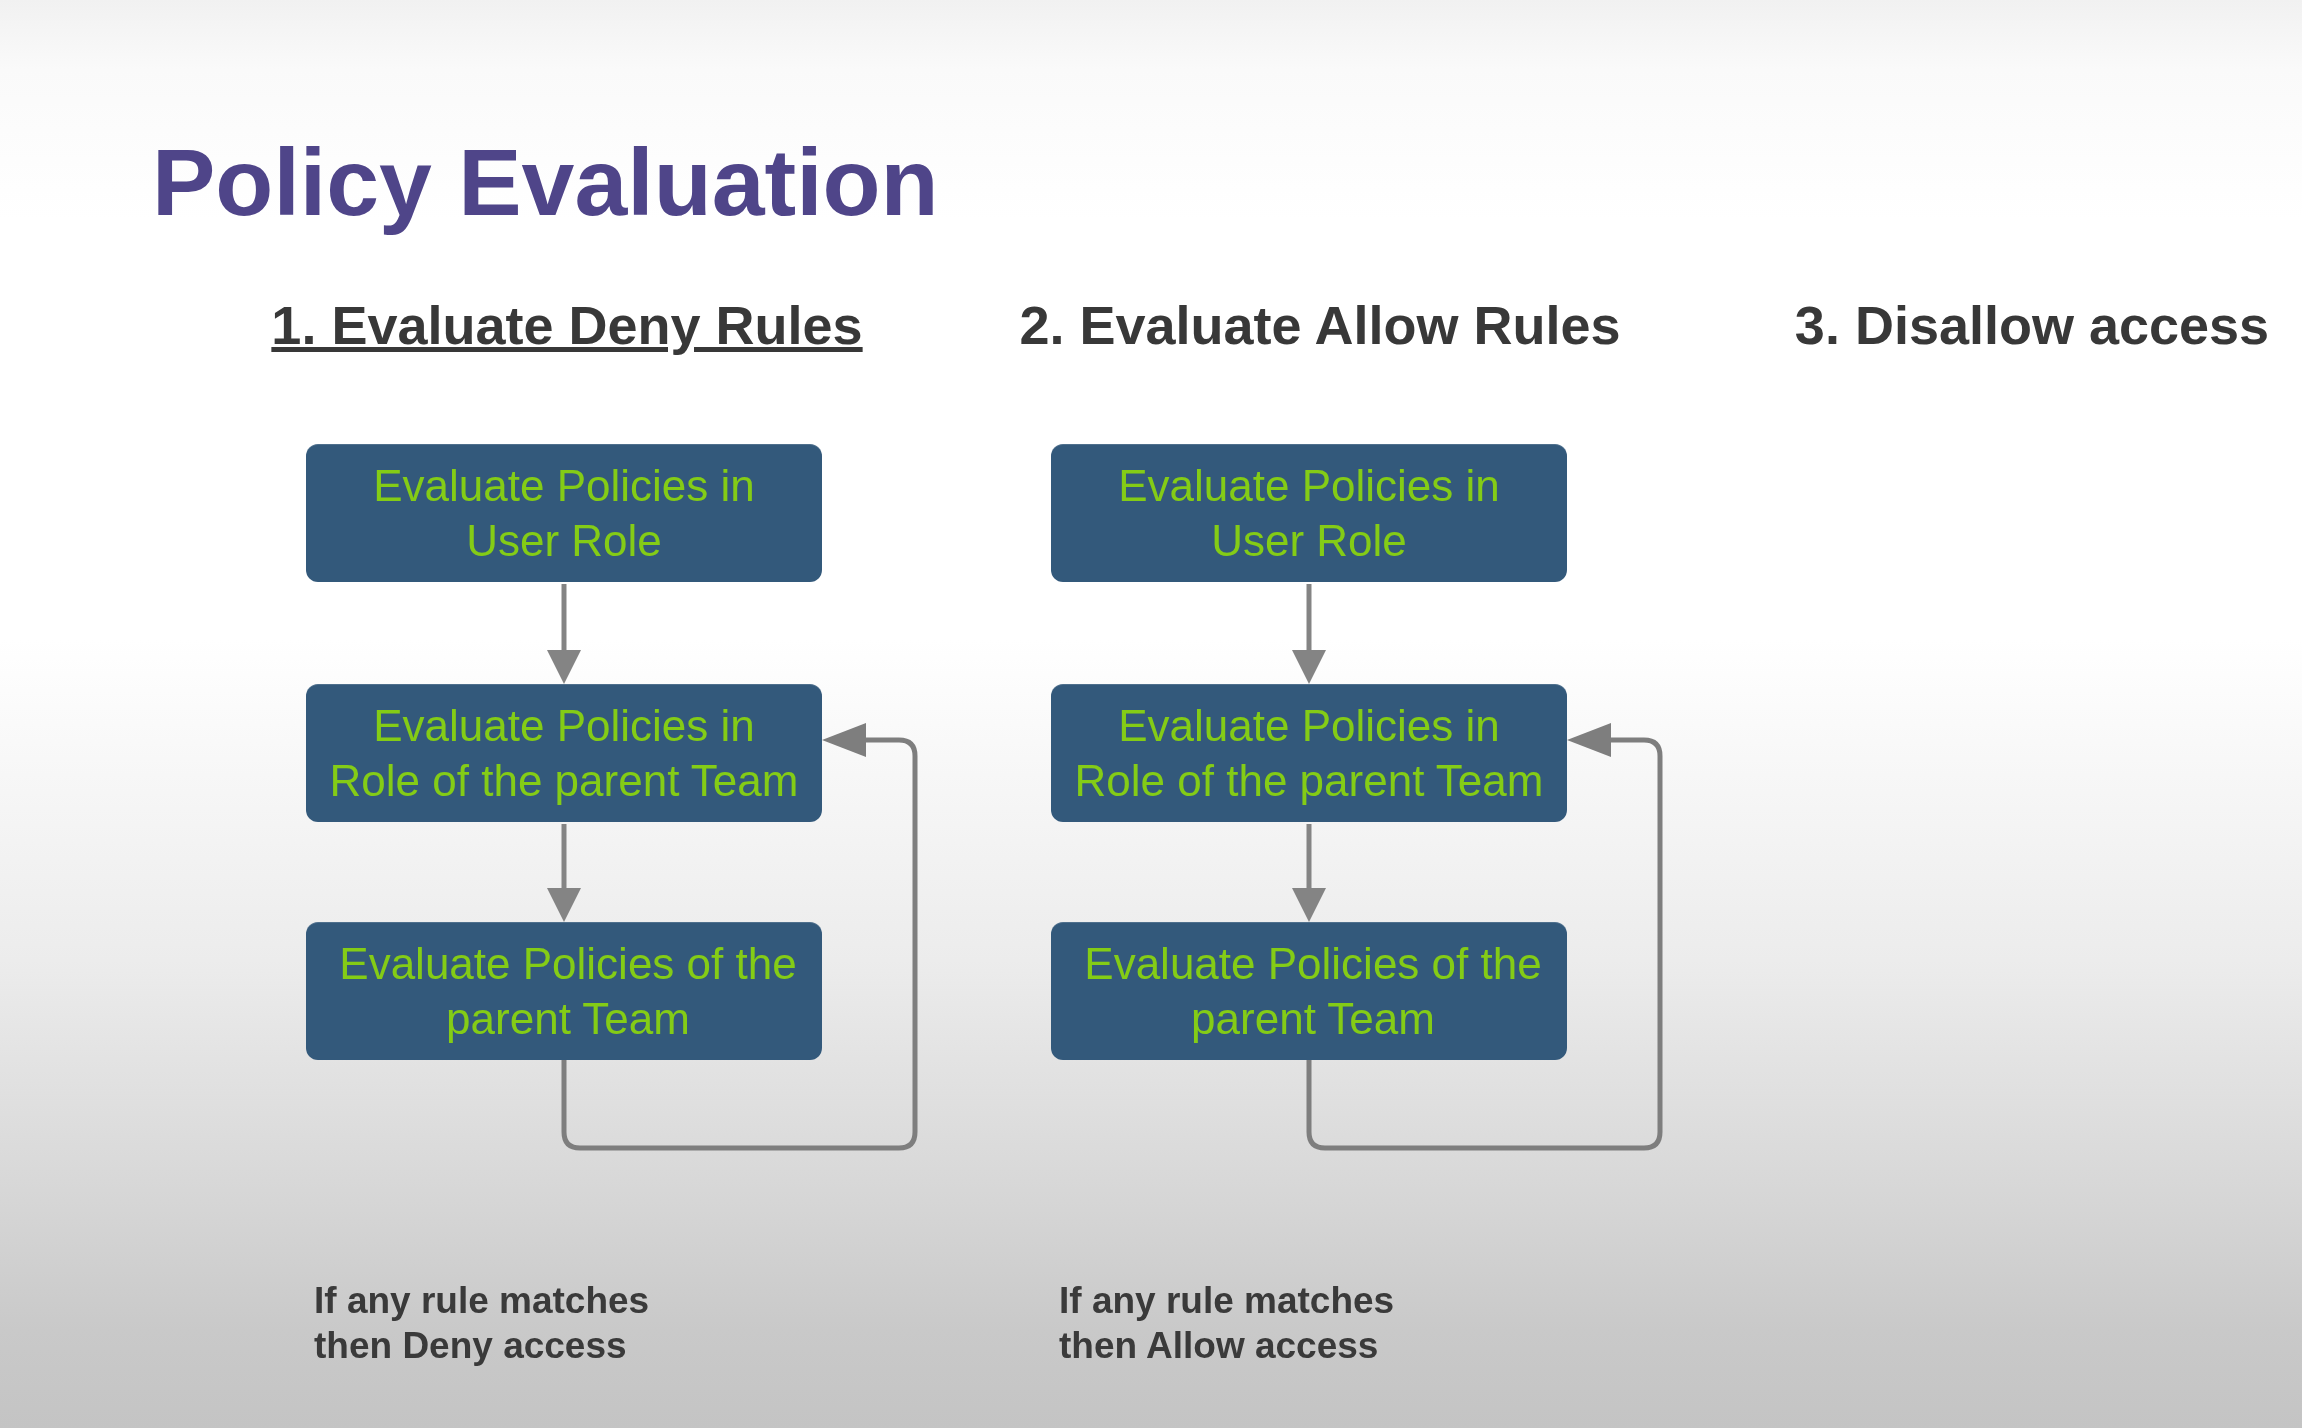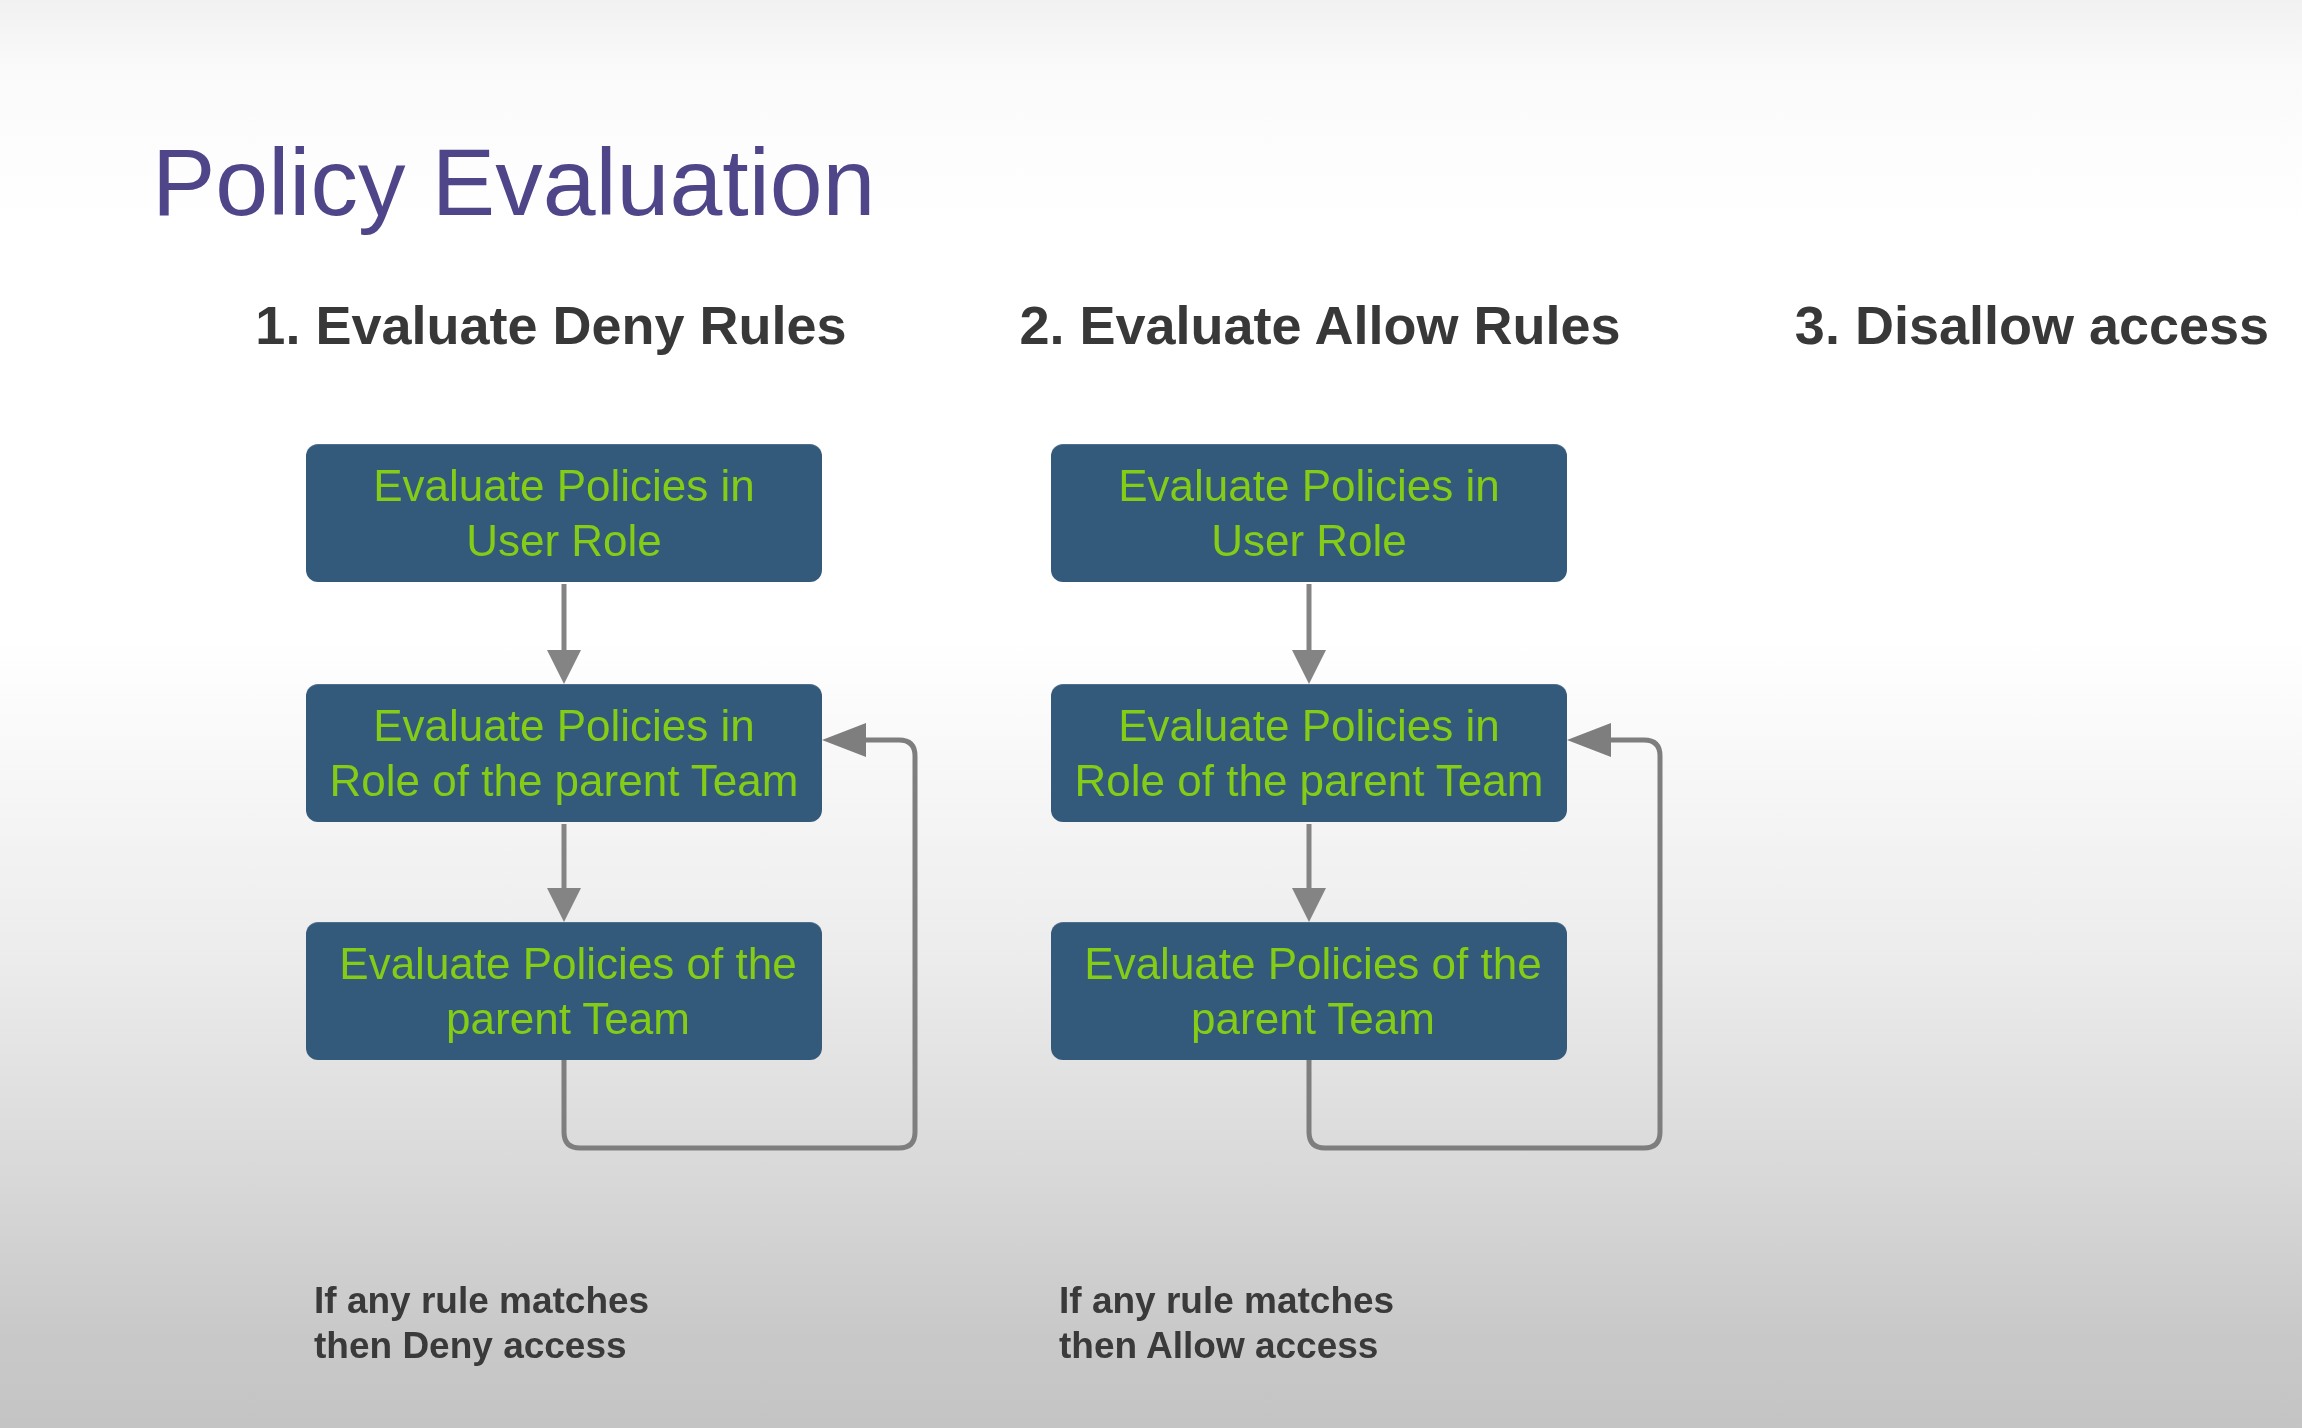--- a/index.html
+++ b/index.html
@@ -25,36 +25,36 @@
   .slide {
     position: absolute;
     inset: 0;
   }
   .title {
     position: absolute;
     left: 152px;
     top: 128px;
     margin: 0;
     font-size: 95px;
-    font-weight: 400;
+    font-weight: 700;
     letter-spacing: 0px;
     color: #4f4589;
     white-space: nowrap;
     text-align: center;
   }
   .col-header {
     position: absolute;
     top: 294px;
     transform: translateX(-50%);
     font-size: 54px;
     font-weight: 700;
     color: #383838;
     white-space: nowrap;
   }
-  .col-header.c1 { left: 551px; }
+  .col-header.c1 { left: 567px; text-decoration: underline; }
   .col-header.c2 { left: 1320px; }
   .col-header.c3 { left: 2032px; }
 
   .flowchart {
     position: absolute;
     top: 444px;
     width: 660px;
     height: 736px;
   }
   .flowchart.f1 { left: 306px; }

